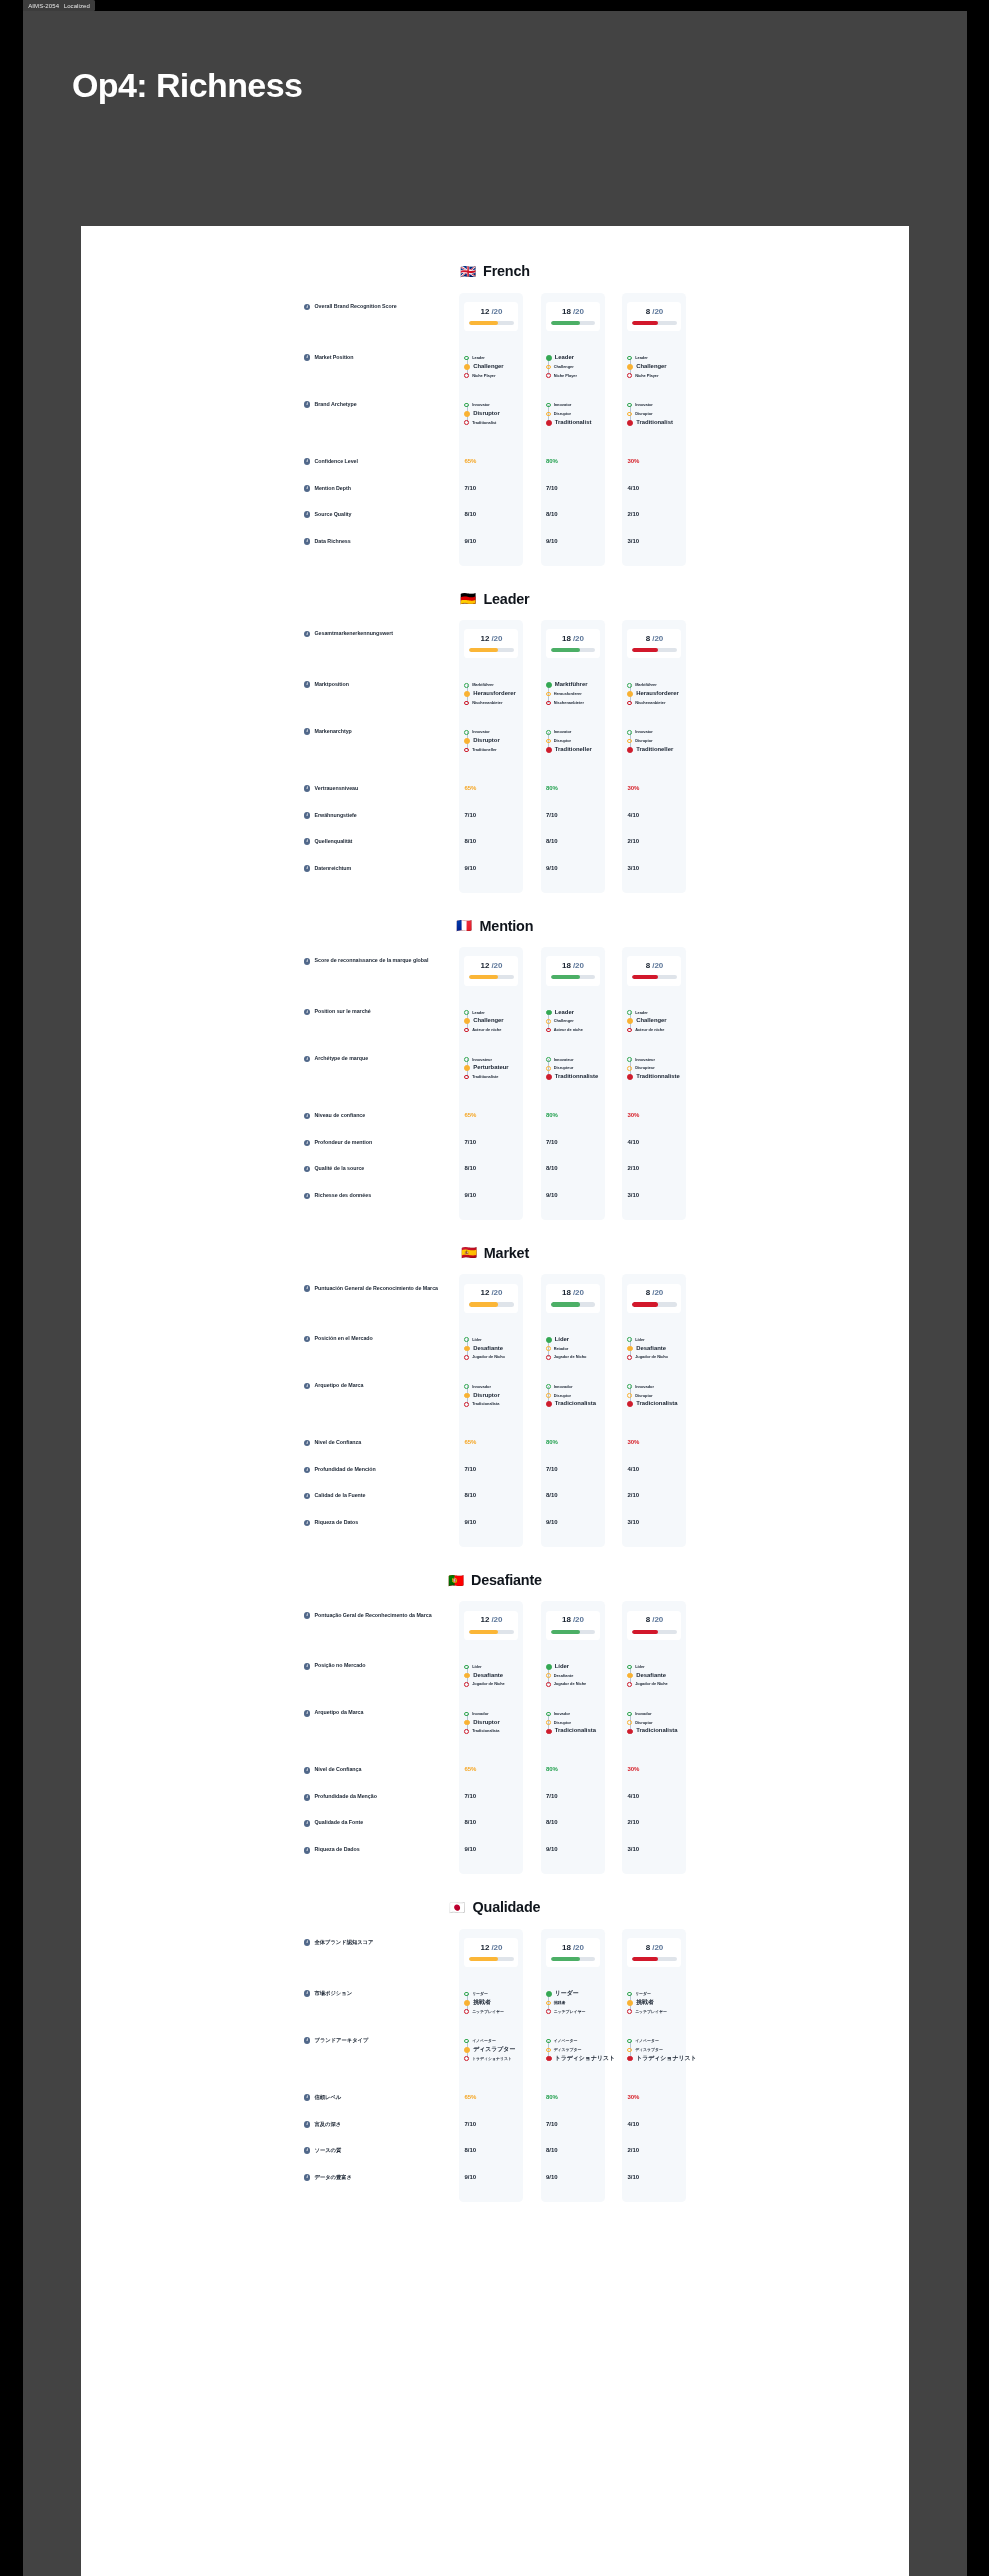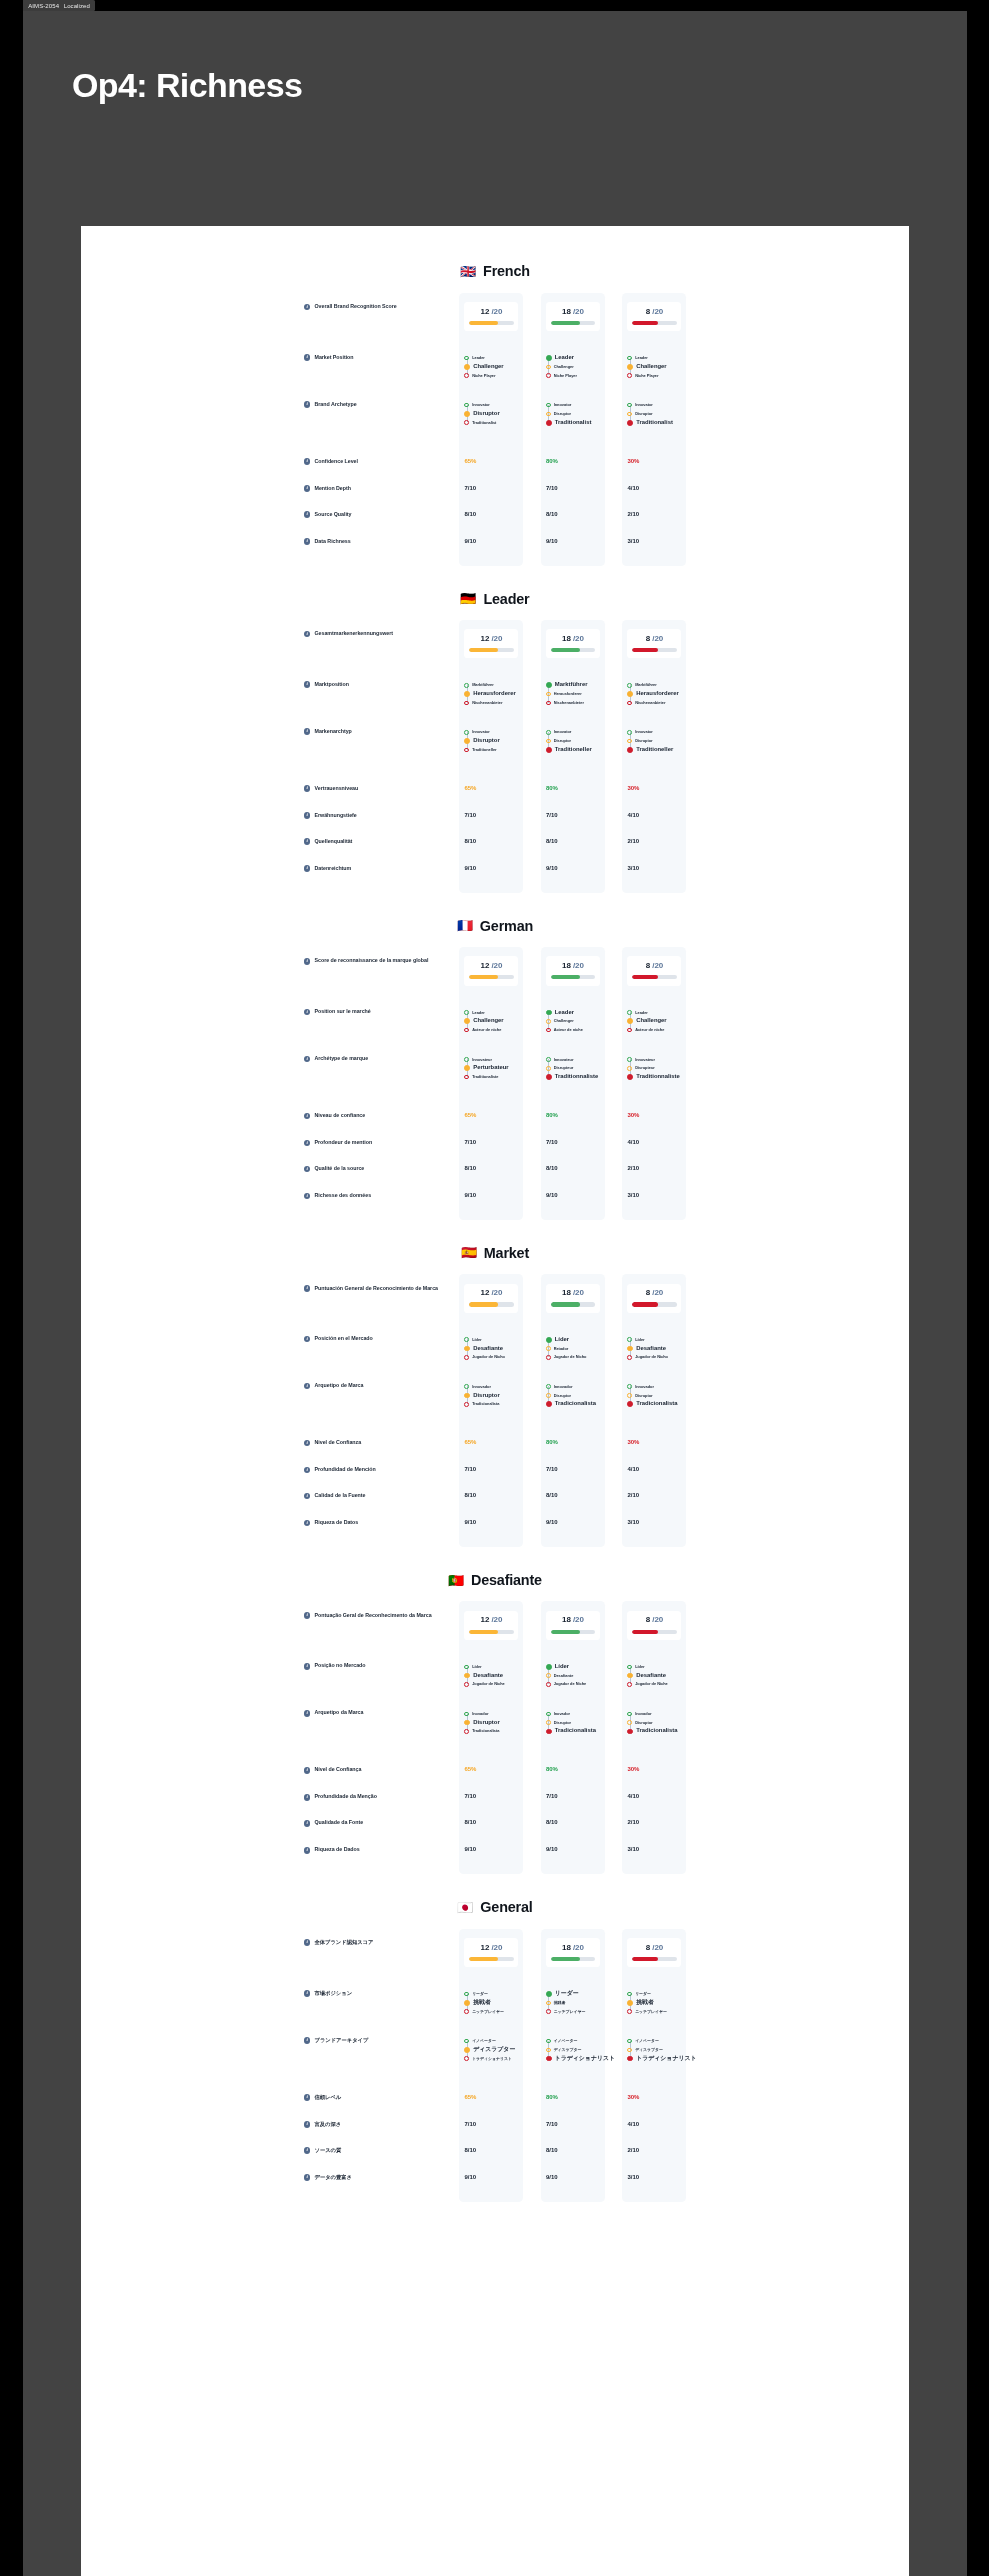--- a/index.html
+++ b/index.html
@@ -566,21 +566,21 @@
             <div class="metric-value pct t-red" style="top: 165px;">30%</div>
             <div class="metric-value" style="top: 192px;">4/10</div>
             <div class="metric-value" style="top: 218px;">2/10</div>
             <div class="metric-value" style="top: 245px;">3/10</div>
           </div>
         </div>
       </div>
       <div class="lang-section">
         <div class="lang-header">
           <span class="lang-flag">🇫🇷</span>
-          <span class="lang-name">German</span>
+          <span class="lang-name">Mention</span>
         </div>
         <div class="matrix" style="height: 273px;">
           <div class="matrix-labels">
             <div class="label-row" style="top: 10.3px;">
               <span class="info-icon">i</span>
               <span class="label-text">Score de reconnaissance de la marque global</span>
             </div>
             <div class="label-row" style="top: 61px;">
               <span class="info-icon">i</span>
               <span class="label-text">Position sur le marché</span>
@@ -1058,21 +1058,21 @@
             <div class="metric-value pct t-red" style="top: 165px;">30%</div>
             <div class="metric-value" style="top: 192px;">4/10</div>
             <div class="metric-value" style="top: 218px;">2/10</div>
             <div class="metric-value" style="top: 245px;">3/10</div>
           </div>
         </div>
       </div>
       <div class="lang-section">
         <div class="lang-header">
           <span class="lang-flag">🇯🇵</span>
-          <span class="lang-name">General</span>
+          <span class="lang-name">Qualidade</span>
         </div>
         <div class="matrix" style="height: 273px;">
           <div class="matrix-labels">
             <div class="label-row" style="top: 10.3px;">
               <span class="info-icon">i</span>
               <span class="label-text">全体ブランド認知スコア</span>
             </div>
             <div class="label-row" style="top: 61px;">
               <span class="info-icon">i</span>
               <span class="label-text">市場ポジション</span>

